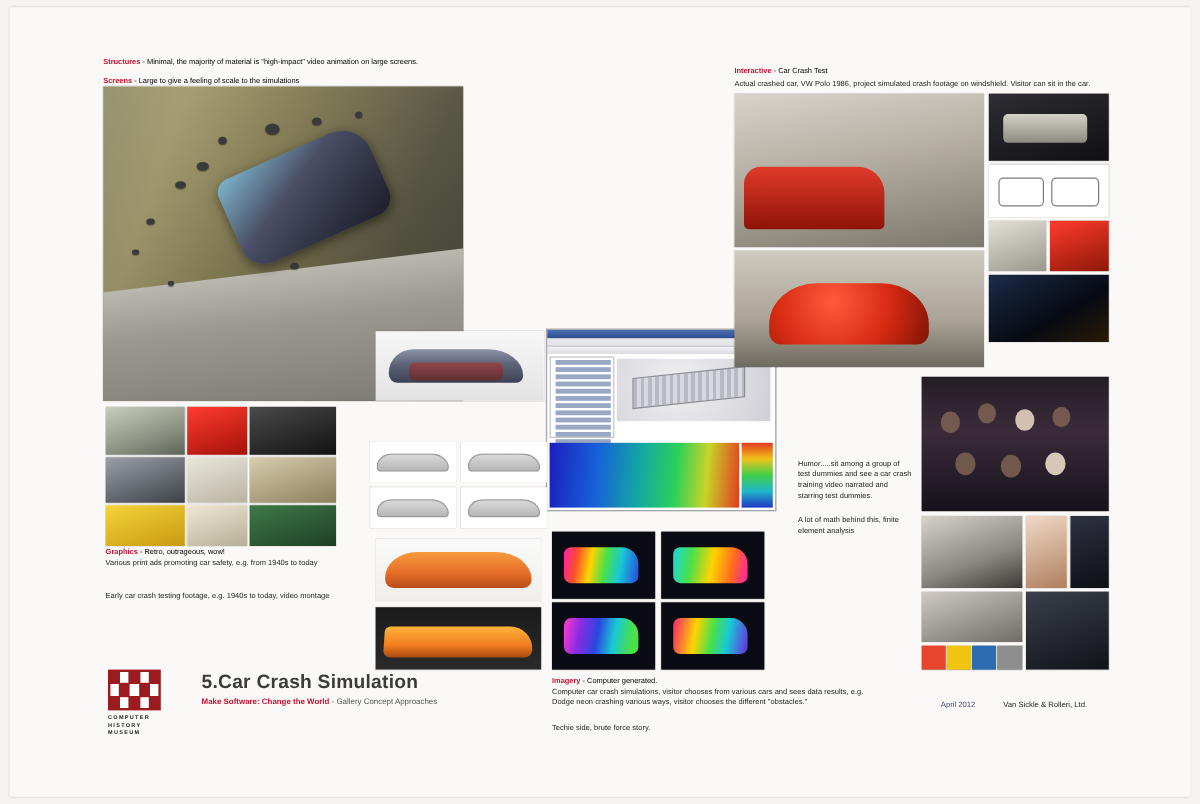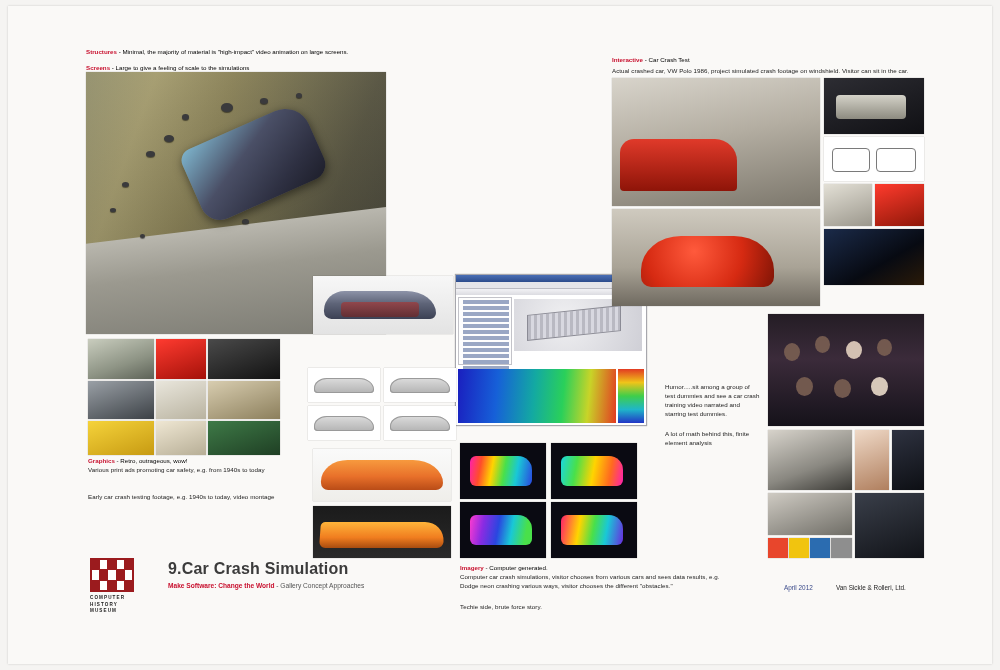--- a/index.html
+++ b/index.html
@@ -461,21 +461,21 @@
           <span class="on"></span>
       </div>
       <div class="logo-text">
         <div>COMPUTER</div>
         <div>HISTORY</div>
         <div>MUSEUM</div>
       </div>
     </div>
 
     <div id="title-block">
-      <div id="doc-title">9.Car Crash Simulation</div>
+      <div id="doc-title">5.Car Crash Simulation</div>
       <div id="subtitle-line">
         <span class="sub-red">Make Software:  Change the World</span>
         <span class="sub-grey">- Gallery Concept Approaches</span>
       </div>
     </div>
 
     <div id="date-text">April 2012</div>
     <div id="credit-text">Van Sickle &amp; Rolleri, Ltd.</div>
 
   </div>

